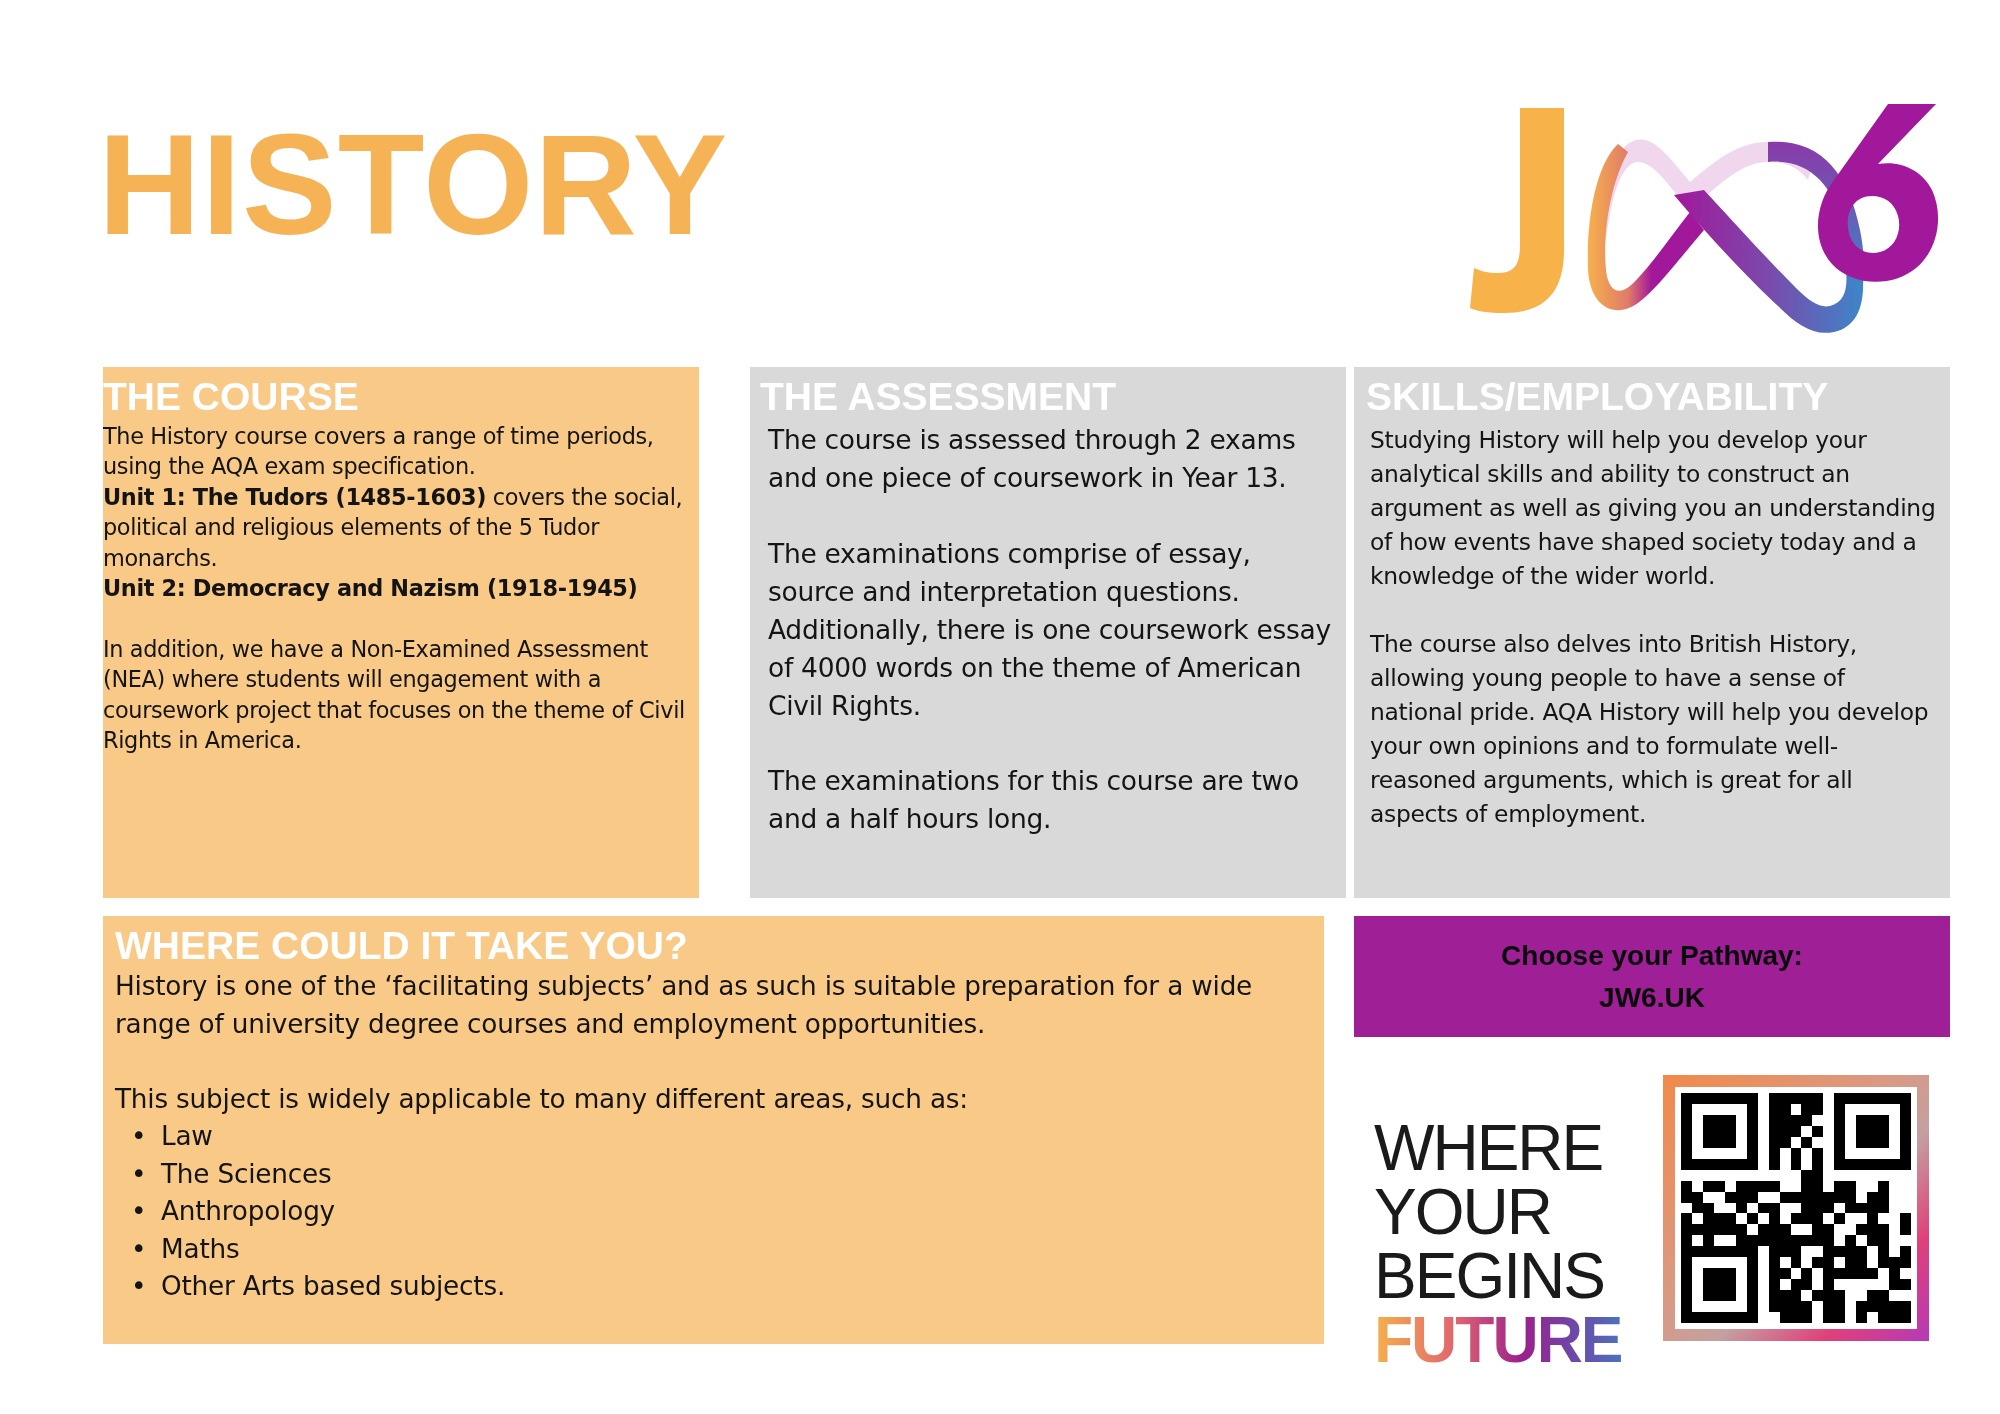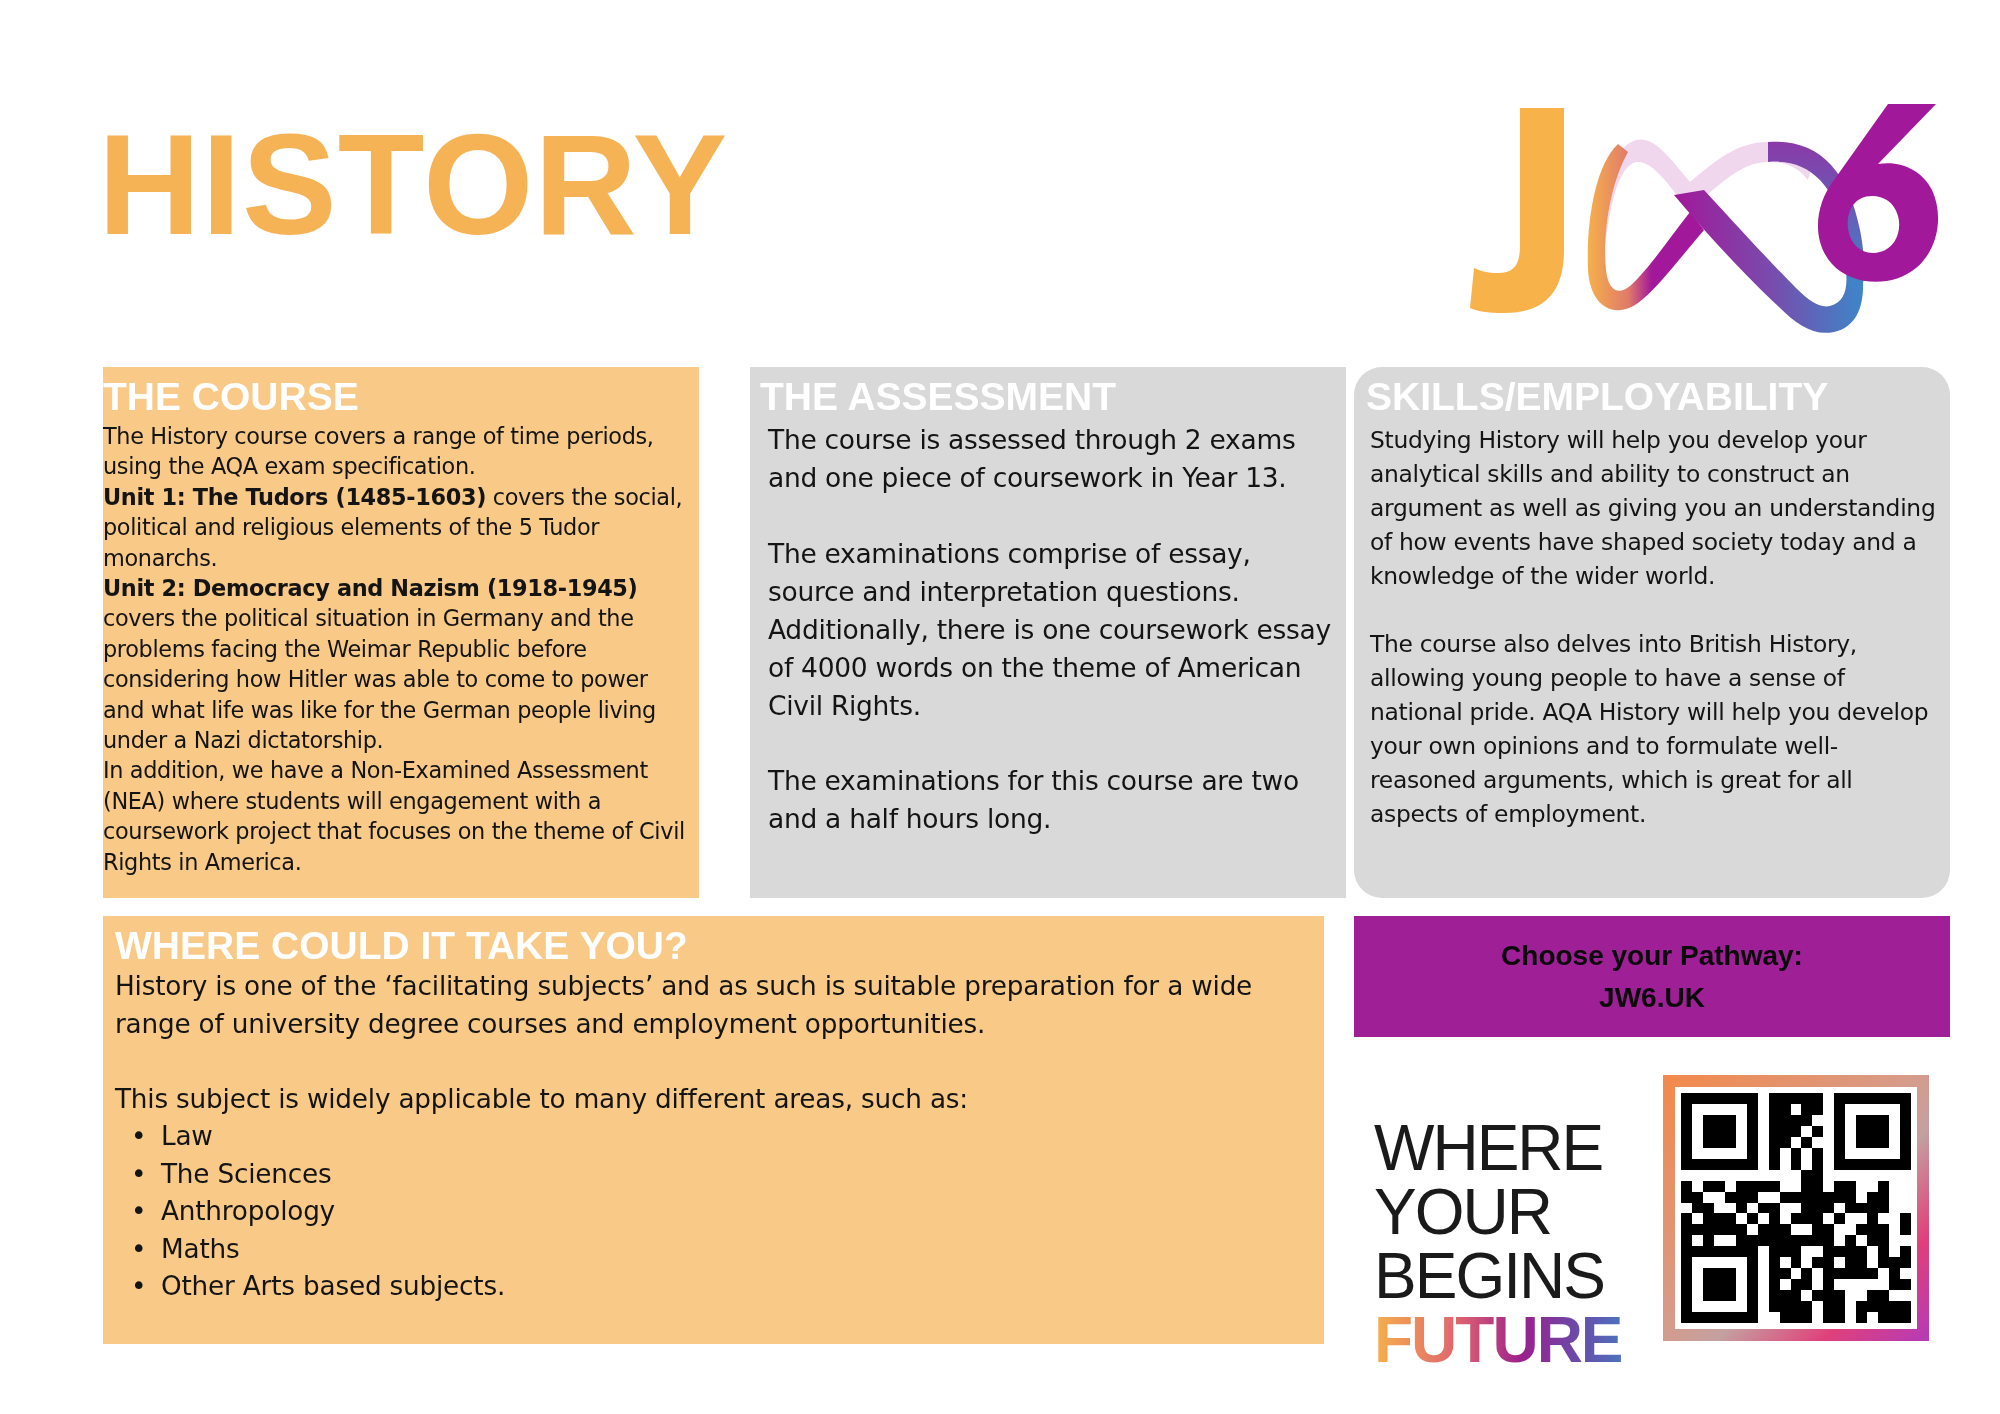--- a/index.html
+++ b/index.html
@@ -27,21 +27,21 @@
 
   #course { left: 103px; top: 367px; width: 596px; height: 531px; padding: 8px 10px 0 0; }
   #course .box-heading { margin-bottom: 2px; }
   #course .box-body { font-size: 22.4px; line-height: 30.4px; letter-spacing: -0.35px; }
   #course .box-body b { font-weight: 700; }
 
   #assessment { left: 750px; top: 367px; width: 596px; height: 531px; padding: 8px 10px 0 10px; }
   #assessment .box-body { font-size: 26.5px; line-height: 38px; padding-left: 8px; letter-spacing: -0.3px; margin-top: 2px;}
   #assessment p { margin-bottom: 37.6px; }
 
-  #skills { left: 1354px; top: 367px; width: 596px; height: 531px; padding: 8px 10px 0 16px; border-radius: 28px; }
+  #skills { left: 1354px; top: 367px; width: 596px; height: 531px; padding: 8px 10px 0 16px; }
   #skills .box-heading { margin-left: -4px; }
   #skills .box-body { font-size: 23.4px; line-height: 34px; letter-spacing: -0.3px; margin-top: 4px; }
   #skills p { margin-bottom: 34px; }
 
   #where { left: 103px; top: 916px; width: 1221px; height: 428px; padding: 8px 10px 16px 12px; }
   #where .box-heading { margin-bottom: 0px; }
   #where .box-body { font-size: 26.3px; line-height: 37.5px; letter-spacing: -0.2px; }
   #where p { margin-bottom: 37.5px; }
   #where p.lead { margin-bottom: 0; }
   #where ul { list-style: none; padding-left: 16px; }
@@ -102,21 +102,21 @@
 
   <path d="M468 4 L410 64 C432 60 454 70 464 90 C476 116 470 150 448 168 C424 188 384 186 364 164 C344 142 346 106 366 80 L420 4 Z M404 96 C386 96 378 112 380 128 C382 146 396 156 412 152 C428 148 434 130 430 116 C426 102 416 96 404 96 Z" fill="#a2189a" fill-rule="evenodd"></path>
 </svg>
 
 <section class="box orange" id="course">
   <h2 class="box-heading">THE COURSE</h2>
   <div class="box-body">
     <span>The History course covers a range of time periods, using the AQA exam specification.</span><br>
     <b>Unit 1: The Tudors (1485-1603)</b><span> covers the social, political and religious elements of the 5 Tudor monarchs.</span><br>
     <b>Unit 2: Democracy and Nazism (1918-1945)</b><br>
-    <span> covers the political situation in Germany and the problems facing the Weimar Republic before considering how Hitler was able to come to power and what life was like for the German people living under a Nazi dictatorship.</span><br>
+    <br>
     <span>In addition, we have a Non-Examined Assessment (NEA) where students will engagement with a coursework project that focuses on the theme of Civil Rights in America.</span>
   </div>
 </section>
 
 <section class="box grey" id="assessment">
   <h2 class="box-heading">THE ASSESSMENT</h2>
   <div class="box-body">
     <p>The course is assessed through 2 exams and one piece of coursework in Year 13.</p>
     <p>The examinations comprise of essay, source and interpretation questions. Additionally, there is one coursework essay of 4000 words on the theme of American Civil Rights.</p>
     <p>The examinations for this course are two and a half hours long.</p>

